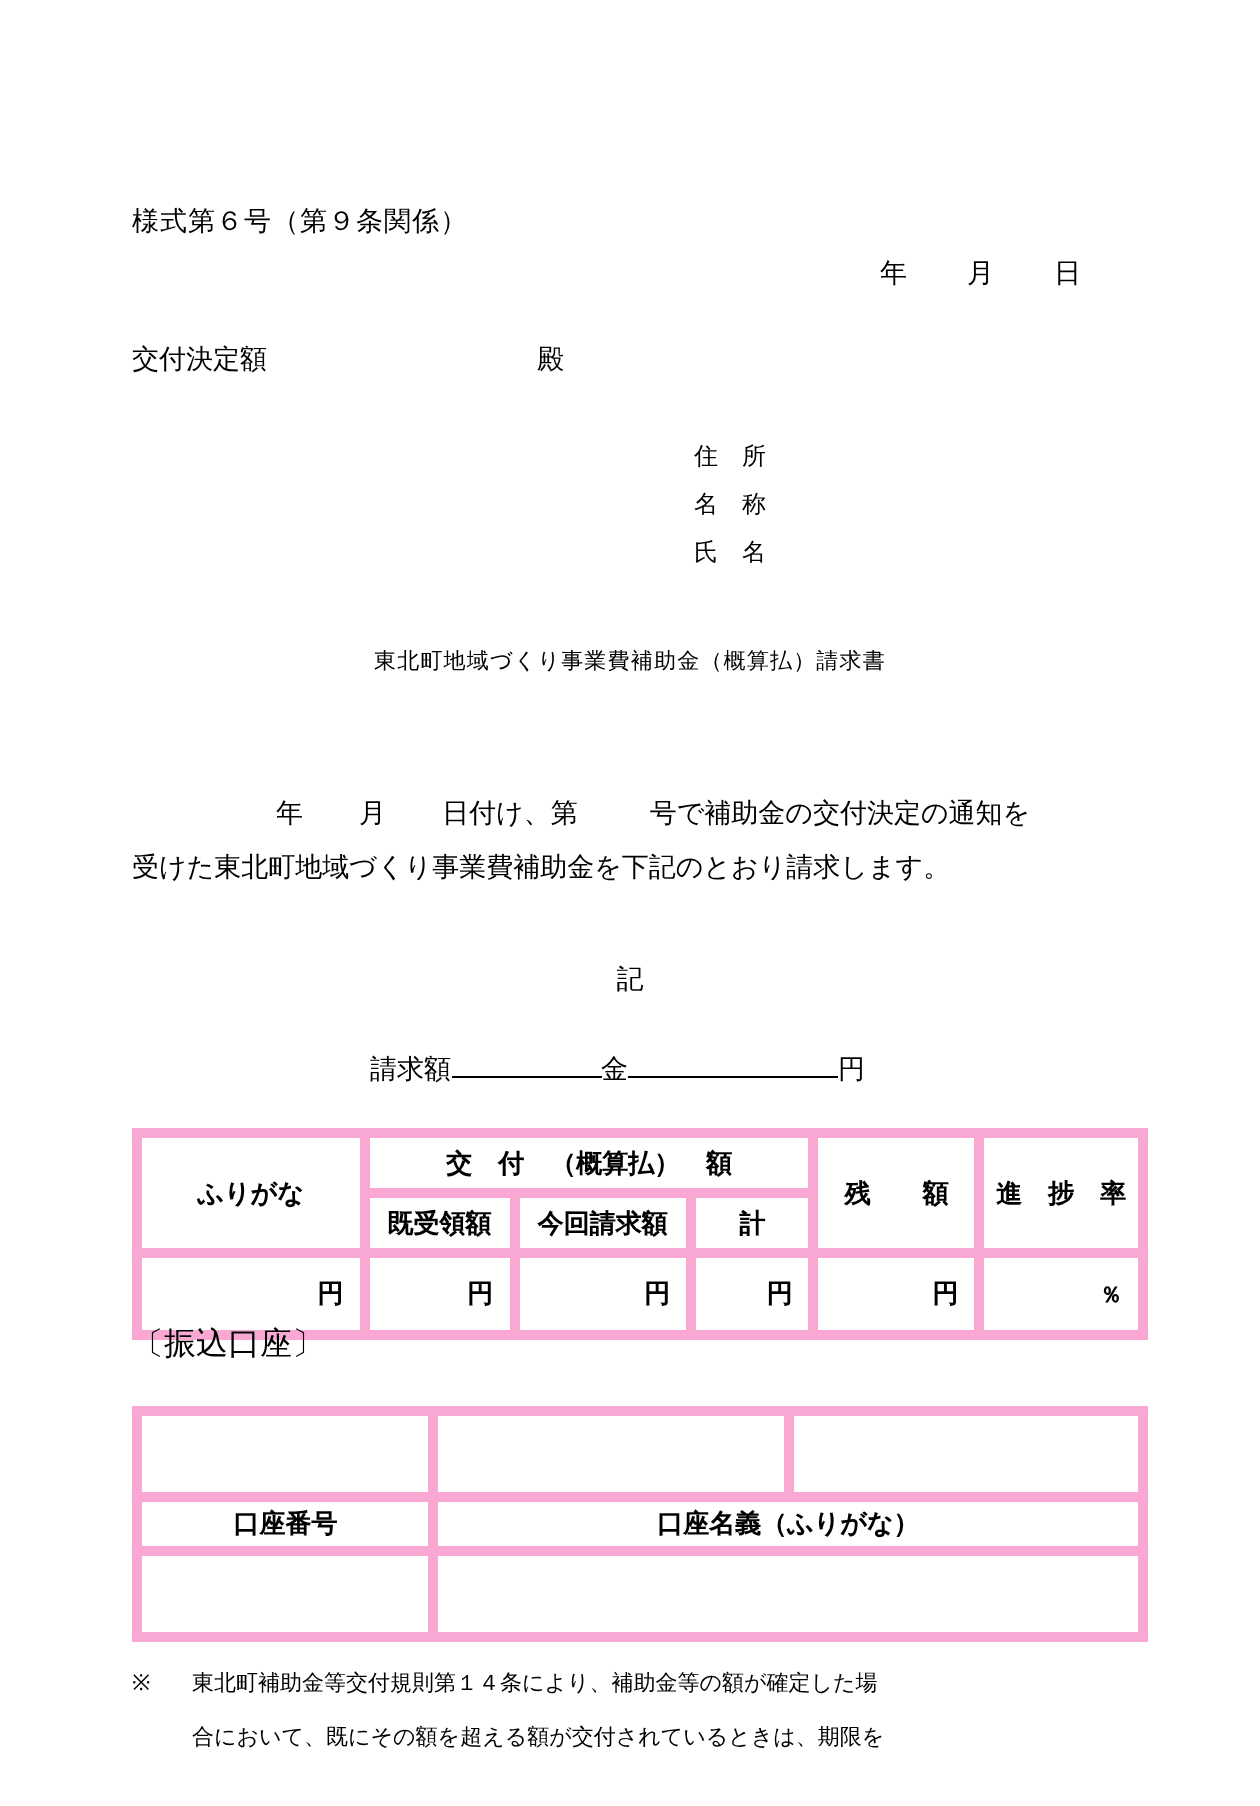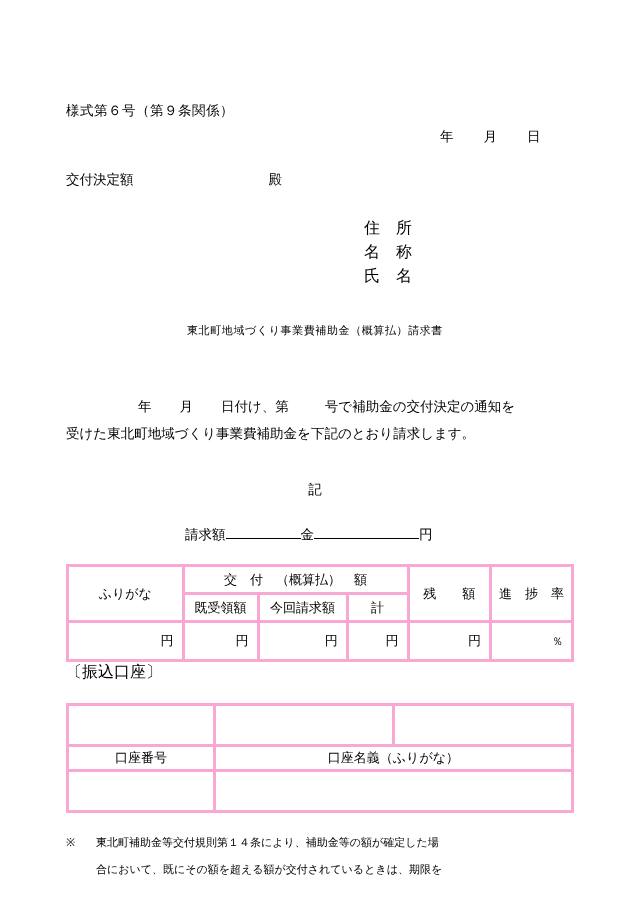--- a/index.html
+++ b/index.html
@@ -51,23 +51,23 @@
     font-size: 13.5px;
     white-space: nowrap;
   }
   .addressee .honorific {
     display: inline-block;
     margin-left: 135px;
   }
 
   .applicant {
     position: absolute;
-    left: 364px;
+    left: 347px;
     top: 176px;
-    font-size: 16px;
+    font-size: 12px;
     line-height: 24px;
   }
   .applicant div { white-space: nowrap; }
 
   .doc-title {
     position: absolute;
     left: 0;
     top: 283px;
     width: 630px;
     text-align: center;
@@ -116,22 +116,22 @@
     border-bottom: 1px solid #000;
     height: 17px;
   }
 
   
   table {
     border-collapse: collapse;
     font-size: 13px;
   }
   table td, table th {
-    border: 3px solid #f9a8d4;
-    font-weight: normal;
+    border: 5px solid #f9a8d4;
+    font-weight: bold;
     padding: 0;
     text-align: center;
     vertical-align: middle;
   }
   .t1 {
     position: absolute;
     left: 66px;
     top: 524px;
     width: 508px;
   }

